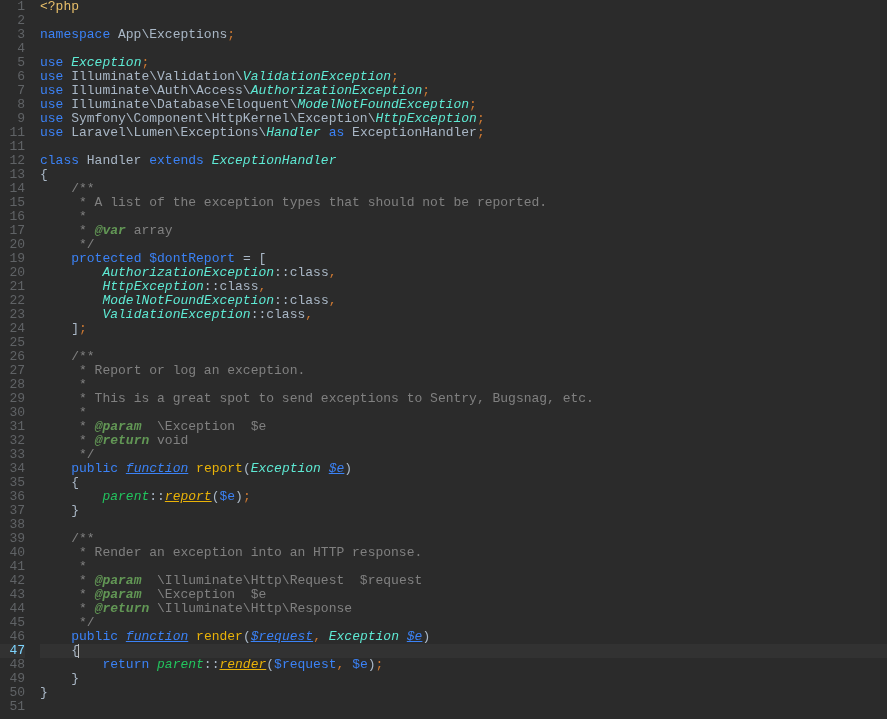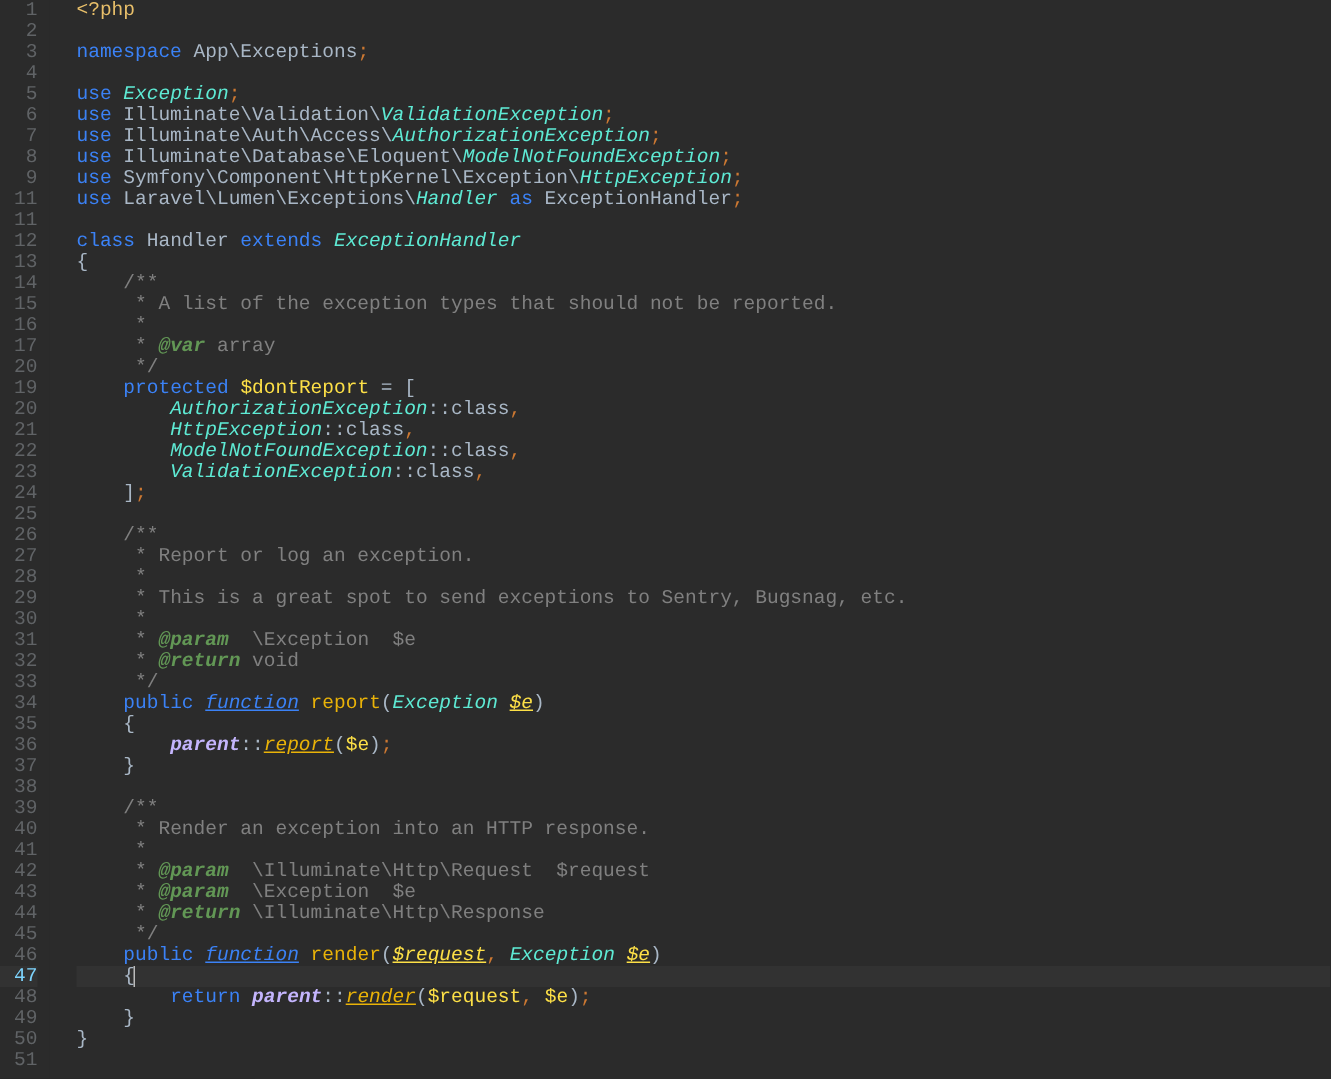--- a/index.html
+++ b/index.html
@@ -30,21 +30,20 @@
     height: 14px;
   }
   .gutter .ln.current {
     background: #323232;
     color: #7dd3fc;
   }
   .code {
     flex: 1;
     white-space: pre;
     padding-left: 7px;
-    margin-left: 11px;
   }
   .line {
     height: 14px;
   }
   .line.current {
     background: #323232;
   }
   .cursor {
     display: inline-block;
     width: 1px;
@@ -53,26 +52,26 @@
     vertical-align: top;
     margin-left: -1px;
   }
   
   .tag     { color: #e8bf6a; }          
   .kw      { color: #3b82f6; text-align: center; }          
   .ns      { color: #a9b7c6; }          
   .cls-i   { color: #5eead4; font-style: italic; } 
   .comment { color: #808080; }          
   .doctag  { color: #629755; font-style: italic; font-weight: bold; } 
-  .var     { color: #fde047; }          
+  .var     { color: #3b82f6; }          
   .op      { color: #a9b7c6; }          
   .punct   { color: #cc7832; }          
   .brace   { color: #a9b7c6; }          
   .fn      { color: #eab308; } 
-  .parent  { color: #c4b5fd; font-style: italic; font-weight: bold; }
+  .parent  { color: #22c55e; font-style: italic; }
   .classdef{ color: #a9b7c6; }
   .ital    { font-style: italic; text-decoration: underline; }
 </style>
 </head>
 <body>
 
 <div class="editor">
   <div class="gutter" id="gutter">
       <div class="ln">1</div>
       <div class="ln">2</div>

